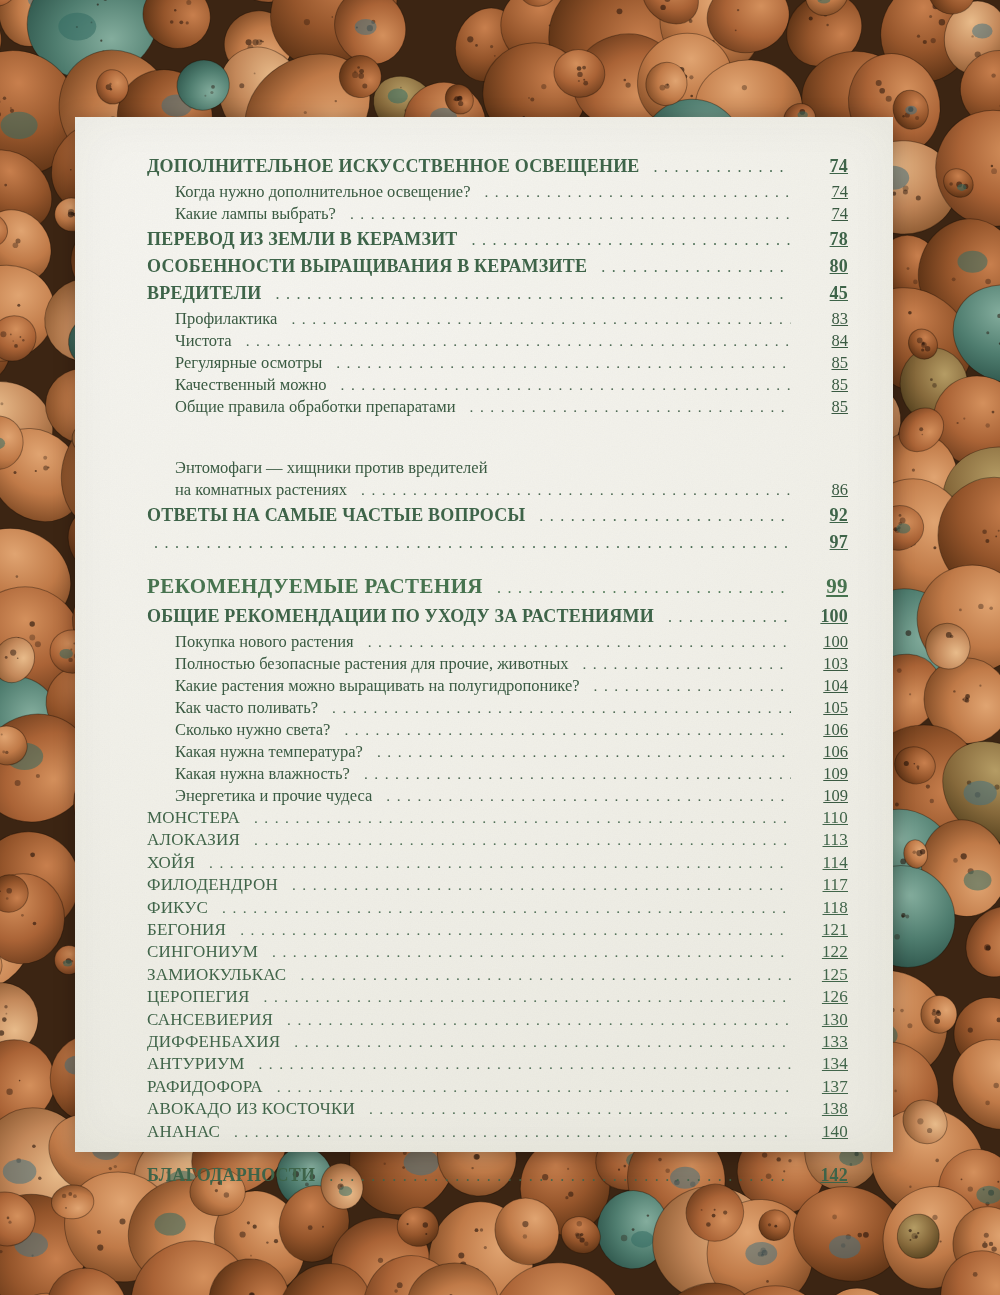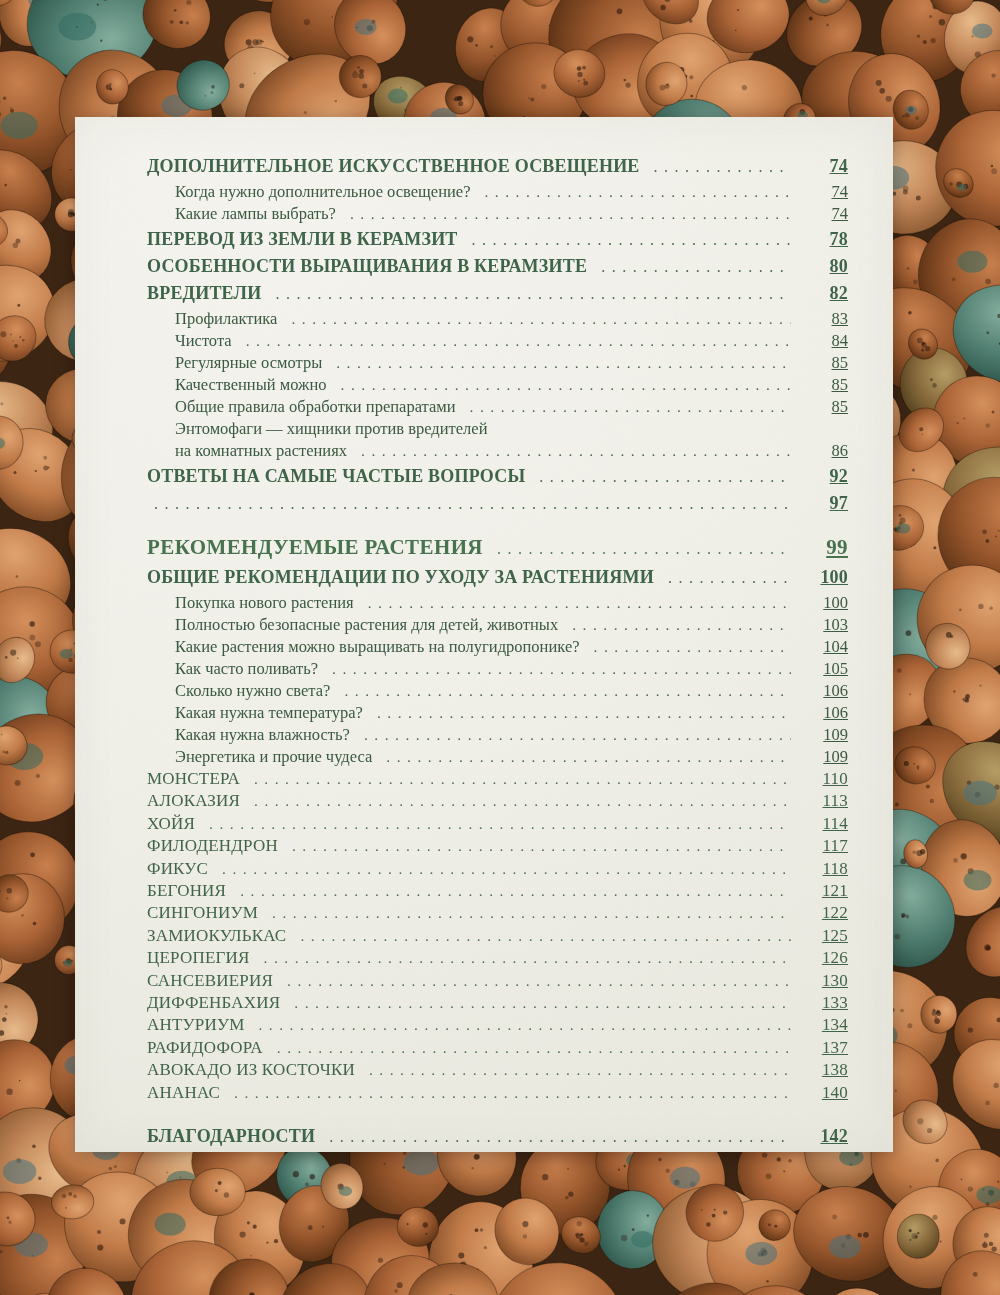--- a/index.html
+++ b/index.html
@@ -25,21 +25,21 @@
     letter-spacing:6.5px;margin:0 2px 0 7px;opacity:.92;
   }
   .num{flex:0 0 48px;text-align:right;white-space:nowrap;text-decoration:underline;}
   .nodots .dots,.nodots .num{visibility:hidden;}
   
   .s-heading{font-weight:bold;font-size:18px;line-height:24px;margin:2px 0;color:var(--heading);letter-spacing:.2px;}
   .s-heading .dots{font-size:16px;font-weight:normal;}
   .s-headingend{font-weight:bold;font-size:18px;line-height:24px;margin:20px 0 2px;color:var(--heading);letter-spacing:.2px;justify-content:flex-end;}
   .s-headingend .dots{font-size:16px;font-weight:normal;}
   .s-sub{font-size:16.5px;line-height:22px;color:var(--sub);padding-left:28px;justify-content:flex-end;}
-  .s-subplain{font-size:16.5px;line-height:22px;color:var(--sub);padding-left:28px;}
+  .s-subplain{font-size:16.5px;line-height:22px;color:var(--sub);padding-left:28px;margin-top:39px;}
   .s-plant{font-size:17px;line-height:22.4px;color:var(--plant);letter-spacing:.2px;}
   .s-plant .dots{font-size:15.5px;}
   .s-section{font-weight:bold;font-size:21px;line-height:26px;margin:18px 0 3px;color:var(--section);letter-spacing:.4px;}
   .s-section .dots{font-size:16px;font-weight:normal;}
   .s-sub .dots,.s-subplain .dots{font-size:15.5px;}
   .num{font-weight:normal;}
   .s-heading .num,.s-headingend .num,.s-section .num{font-weight:bold;}
 </style>
 </head>
 <body>
@@ -2928,21 +2928,21 @@
     <span class="num">78</span>
   </div>
       <div class="row s-heading">
     <span class="label">ОСОБЕННОСТИ ВЫРАЩИВАНИЯ В КЕРАМЗИТЕ</span>
     <span class="dots" aria-hidden="true">..................................................................................................................................</span>
     <span class="num">80</span>
   </div>
       <div class="row s-heading">
     <span class="label">ВРЕДИТЕЛИ</span>
     <span class="dots" aria-hidden="true">..................................................................................................................................</span>
-    <span class="num">82</span>
+    <span class="num">45</span>
   </div>
       <div class="row s-sub">
     <span class="label">Профилактика</span>
     <span class="dots" aria-hidden="true">..................................................................................................................................</span>
     <span class="num">83</span>
   </div>
       <div class="row s-sub">
     <span class="label">Чистота</span>
     <span class="dots" aria-hidden="true">..................................................................................................................................</span>
     <span class="num">84</span>
@@ -2990,21 +2990,21 @@
     <span class="label">ОБЩИЕ РЕКОМЕНДАЦИИ ПО УХОДУ ЗА РАСТЕНИЯМИ</span>
     <span class="dots" aria-hidden="true">..................................................................................................................................</span>
     <span class="num">100</span>
   </div>
       <div class="row s-sub">
     <span class="label">Покупка нового растения</span>
     <span class="dots" aria-hidden="true">..................................................................................................................................</span>
     <span class="num">100</span>
   </div>
       <div class="row s-sub">
-    <span class="label">Полностью безопасные растения для детей, животных</span>
+    <span class="label">Полностью безопасные растения для прочие, животных</span>
     <span class="dots" aria-hidden="true">..................................................................................................................................</span>
     <span class="num">103</span>
   </div>
       <div class="row s-sub">
     <span class="label">Какие растения можно выращивать на полугидропонике?</span>
     <span class="dots" aria-hidden="true">..................................................................................................................................</span>
     <span class="num">104</span>
   </div>
       <div class="row s-sub">
     <span class="label">Как часто поливать?</span>

